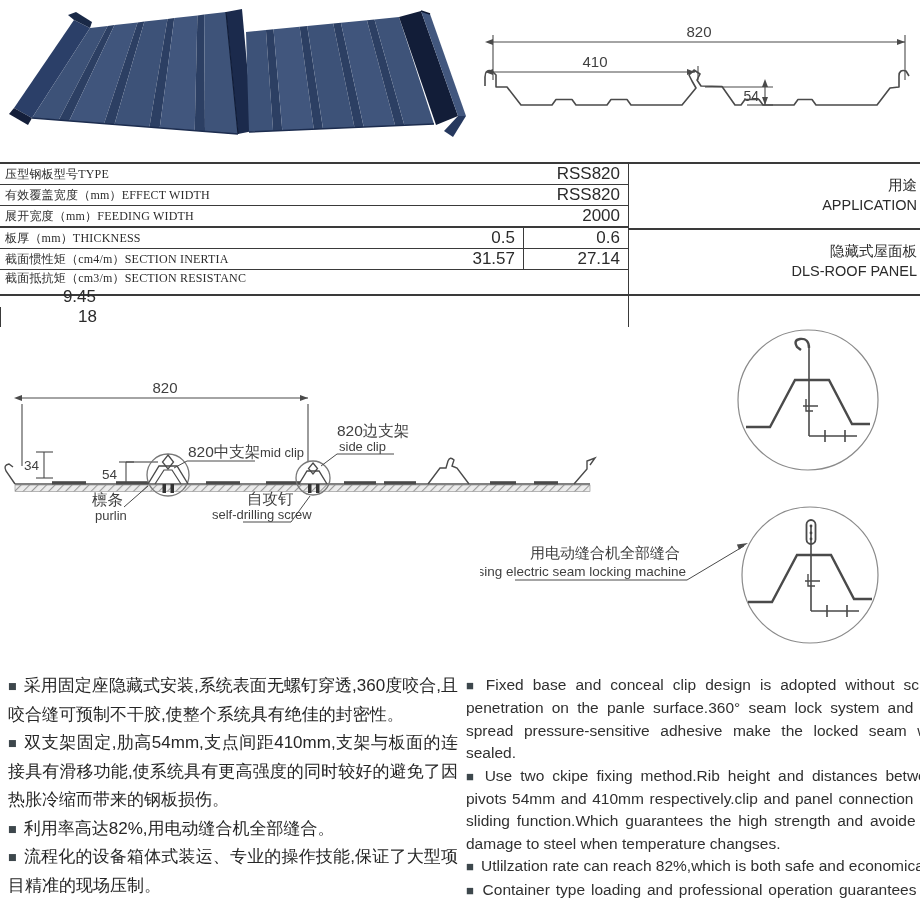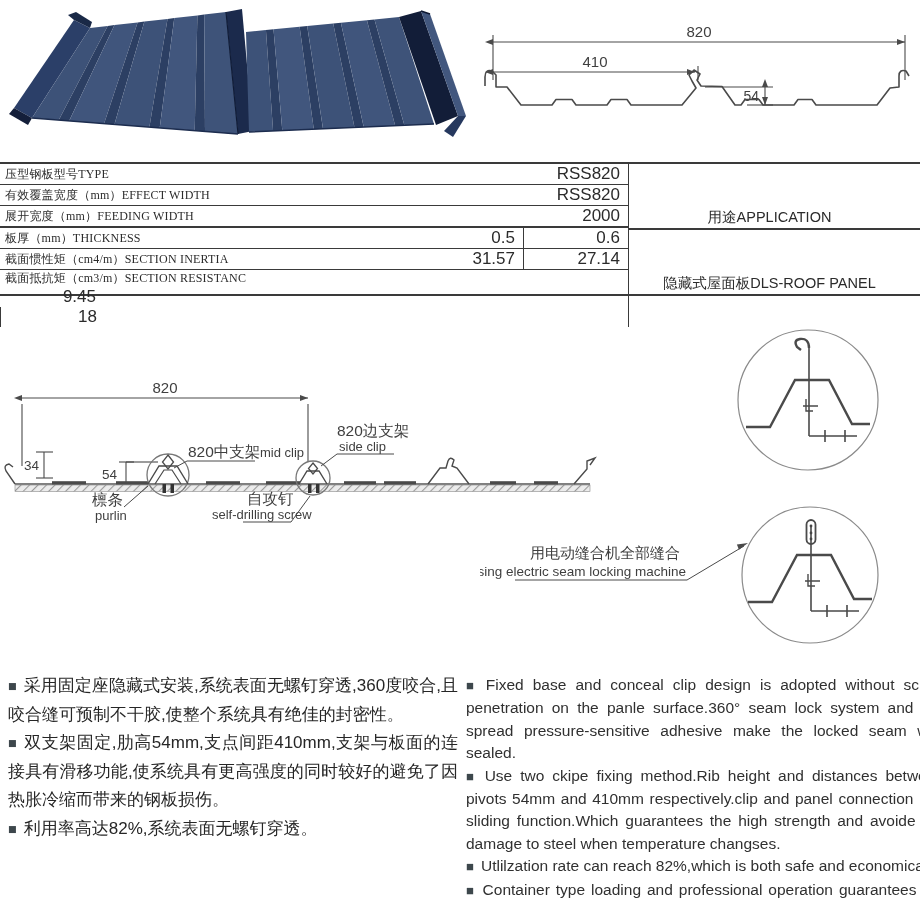--- a/index.html
+++ b/index.html
@@ -22,22 +22,22 @@
   .spec-row:last-child{border-bottom:none;flex-direction:column;}
   .spec-label{flex:1;display:flex;align-items:center;padding-left:5px;
     font-size:12px;white-space:nowrap;letter-spacing:0.2px;font-family:Liberation Serif, serif;}
   .spec-value{width:96px;display:flex;align-items:center;justify-content:flex-end;
     padding-right:8px;font-size:17px;}
   .spec-value.merged{width:200px;}
   .spec-value.divided{border-left:1.5px solid #3a3a3a;}
   .spec-right{position:absolute;left:629px;top:0;width:291px;height:100%;
     display:flex;flex-direction:column;
     border-top:2px solid #3a3a3a;border-bottom:2px solid #3a3a3a;}
-  .spec-right-cell{flex:1;display:flex;flex-direction:row;justify-content:center;
-    align-items:flex-end;padding-right:10px;font-size:14.5px;line-height:1.35;}
+  .spec-right-cell{flex:1;display:flex;flex-direction:column;justify-content:center;
+    align-items:flex-end;padding-right:3px;font-size:14.5px;line-height:1.35;}
   .spec-right-cell:first-child{border-bottom:2px solid #3a3a3a;}
 
   
   .features{position:absolute;text-align:justify;}
   .features p{margin:0;}
   .features-zh{left:8px;top:672px;width:450px;font-size:17px;line-height:28.5px;color:#262626;}
   .features-en{left:466px;top:674px;width:478px;font-size:15.5px;line-height:22.4px;color:#303030;}
   .bullet{color:#3d474c;margin-right:7px;font-size:0.85em;}
 </style>
 </head>
@@ -262,21 +262,22 @@
     <text x="206" y="256" text-anchor="end" font-size="13.5" fill="#3a3a3a">Using electric seam locking machine</text>
     <line x1="35" y1="260" x2="207" y2="260" stroke="#4a4a4a" stroke-width="1"></line>
     <line x1="207" y1="260" x2="264" y2="226" stroke="#4a4a4a" stroke-width="1"></line>
     <polygon points="268,223 258.9,229.7 256.9,224.5" fill="#4a4a4a"></polygon>
   </g>
 </svg>
 
 <div class="features features-zh">
   <p><span class="bullet">■</span><span>采用固定座隐藏式安装,系统表面无螺钉穿透,360度咬合,且咬合缝可预制不干胶,使整个系统具有绝佳的封密性。</span></p>
   <p><span class="bullet">■</span><span>双支架固定,肋高54mm,支点间距410mm,支架与板面的连接具有滑移功能,使系统具有更高强度的同时较好的避免了因热胀冷缩而带来的钢板损伤。</span></p>
-  <p><span class="bullet">■</span><span>利用率高达82%,系统表面无螺钉穿透。</span></p>
+  <p><span class="bullet">■</span><span>利用率高达82%,用电动缝合机全部缝合。</span></p>
+  <p><span class="bullet">■</span><span>流程化的设备箱体式装运、专业的操作技能,保证了大型项目精准的现场压制。</span></p>
 </div>
 
 <div class="features features-en">
   <p><span class="bullet">■</span><span>Fixed base and conceal clip design is adopted without screw penetration on the panle surface.360°  seam lock system and pre spread pressure-sensitive adhesive make the locked seam well sealed.</span></p>
   <p><span class="bullet">■</span><span>Use two ckipe fixing method.Rib height and distances between pivots 54mm and 410mm respectively.clip and panel connection has sliding function.Which guarantees the high strength and avoide the damage to steel when temperature changses.</span></p>
   <p><span class="bullet">■</span><span>Utlilzation rate can reach 82%,which is both safe and economical.</span></p>
   <p><span class="bullet">■</span><span>Container type loading and professional operation guarantees the precise on site rolling for large projects.</span></p>
 </div>
 
 </body></html>

